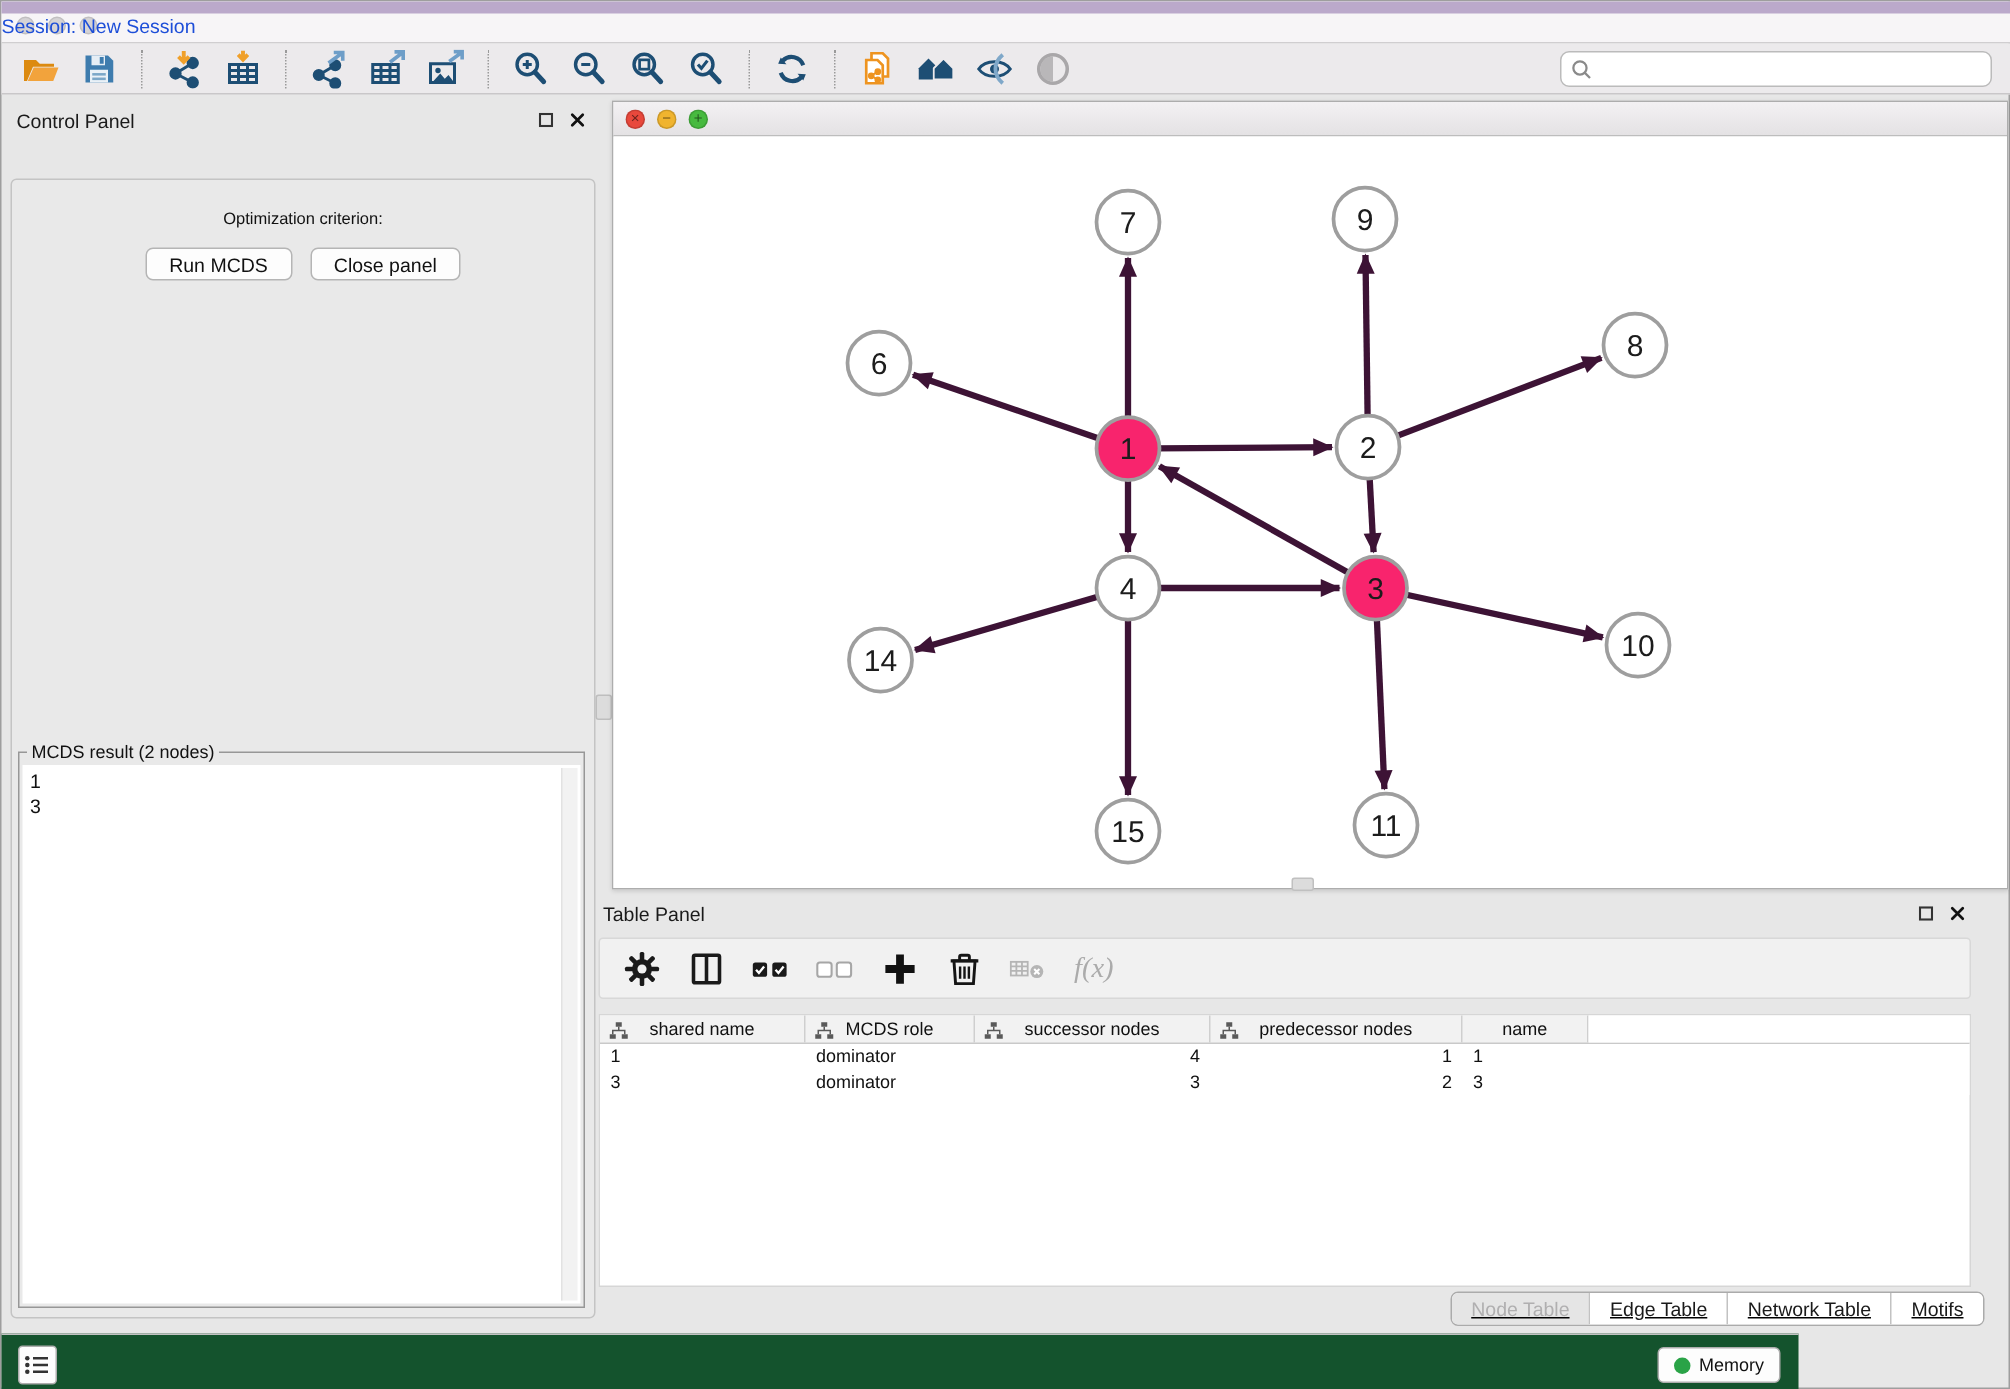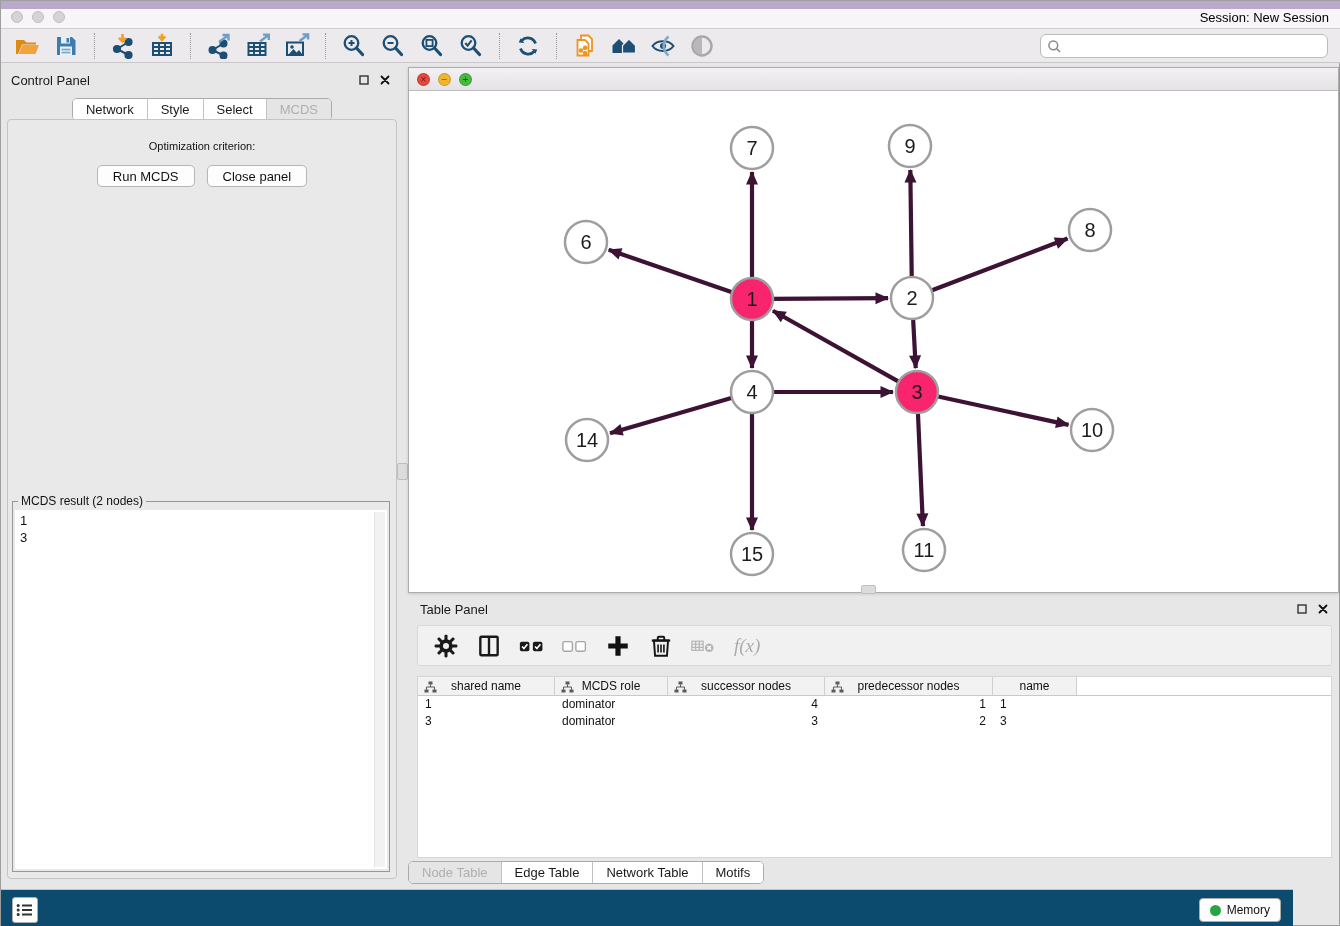--- a/index.html
+++ b/index.html
@@ -5,21 +5,21 @@
   * { margin:0; padding:0; box-sizing:border-box; }
   html,body { width:1340px; height:926px; }
   body { font-family:"Liberation Sans", sans-serif; background:#E7E7E7; position:relative; overflow:hidden; }
   .app { position:absolute; inset:0; width:1340px; height:926px; background:#E7E7E7; border:1px solid #9E9E9E; }
 
   
   .titlebar { position:absolute; left:0; top:0; width:1340px; height:28px; background:#F7F5F7; border-bottom:1px solid #D0CED0; }
   .lavender { position:absolute; left:0; top:0; width:100%; height:8px; background:#BBA9CB; }
   .traffic-main { position:absolute; left:10px; top:10px; display:flex; gap:9px; }
   .traffic-main .circ { width:12px; height:12px; border-radius:50%; background:#D5D3D5; border:1px solid #C1BFC1; }
-  .main-title { position:absolute; left:0; right:12px; top:9px; text-align:right; font-size:13px; color:#000000; }
+  .main-title { position:absolute; left:0; right:0; top:9px; text-align:left; font-size:13px; color:#1d4ed8; }
 
   
   .toolbar { position:absolute; left:0; top:28px; width:1340px; height:34px; background:#ECEAEC; border-bottom:1px solid #C9C7C9; display:flex; align-items:center; padding-left:10px; gap:7px; }
   .tbtn { width:32px; height:30px; display:flex; align-items:center; justify-content:center; background:transparent; border:none; }
   .tbtn svg { width:26px; height:26px; }
   .tsep { width:1px; height:26px; border-left:1px dotted #9A9A9A; margin:0 5px; }
   .searchbox { position:absolute; right:13px; top:5px; width:288px; height:24px; background:#fff; border:1px solid #BBB; border-radius:6px; display:flex; align-items:center; padding-left:6px; }
   .searchbox input { border:none; outline:none; flex:1; height:18px; font-size:12px; background:transparent; font-family:"Liberation Sans",sans-serif; }
 
   
@@ -55,39 +55,39 @@
   .nw-titlebar { position:relative; height:23px; background:linear-gradient(#F3F1F3,#E4E2E4); border-bottom:1px solid #BDBDBD; }
   .nw-title { position:absolute; left:0; right:0; top:4px; text-align:center; font-size:13px; color:#1A1A1A; }
   .nw-traffic { position:absolute; left:8px; top:5px; display:flex; gap:8px; }
   .nw-traffic .tl { width:13px; height:13px; border-radius:50%; font-size:10px; line-height:12px; text-align:center; color:rgba(0,0,0,.55); border:1px solid rgba(0,0,0,.15); padding:0; }
   .tl-close { background:#E8483C; }
   .tl-min { background:#F0B42F; }
   .tl-zoom { background:#47BA3F; }
   .nw-canvas { position:relative; width:929px; height:501px; background:#fff; }
 
   
-  .table-panel { position:absolute; left:407px; top:595px; width:933px; height:293px; }
+  .table-panel { position:absolute; left:389px; top:595px; width:933px; height:293px; }
   .tp-title { position:absolute; left:12px; top:6px; font-size:13px; color:#1A1A1A; }
   .tp-winbtns { right:12px; top:7px; }
   .tp-toolbar { position:absolute; left:9px; right:9px; top:29px; height:41px; background:#F1F1F1; border:1px solid #D8D8D8; border-radius:3px; display:flex; align-items:center; gap:17px; padding-left:15px; }
   .tp-toolbar .tbtn { width:auto; }
   .fx-label { font-family:"Liberation Serif", serif; font-style:italic; font-size:19px; color:#ABABAB; }
   .tp-grid { position:absolute; left:9px; right:9px; top:80px; bottom:31px; background:#fff; border:1px solid #D6D6D6; }
   .thead { display:flex; height:19px; background:#F2F2F2; border-bottom:1px solid #C9C9C9; }
   .hcell { position:relative; height:100%; border-right:1px solid #CFCFCF; font-size:12px; color:#111; display:flex; align-items:center; justify-content:center; }
   .hcell .treeic { position:absolute; left:6px; top:4px; width:13px; height:12px; }
   .col0{width:137px}.col1{width:113px}.col2{width:157px}.col3{width:168px}.col4{width:84px}
   .hfill { flex:1; background:#fff; border-right:none; }
   .trow { display:flex; height:17px; background:#fff; }
   .tcell { font-size:12px; color:#111; padding:1px 7px 0; overflow:hidden; }
   .tfill { flex:1; }
-  .tp-tabs { position:absolute; left:0; right:0; bottom:5px; display:flex; justify-content:flex-start; }
-
-  
-  .statusbar { position:absolute; left:0; top:888px; width:1292px; height:38px; background:#0c4a6e; border-top:1px solid #C2C2C2; }
+  .tp-tabs { position:absolute; left:0; right:0; bottom:5px; display:flex; justify-content:flex-end;text-decoration:underline; }
+
+  
+  .statusbar { position:absolute; left:0; top:888px; width:1198px; height:38px; background:#14532d; border-top:1px solid #C2C2C2; }
   .listbtn { position:absolute; left:11px; top:7px; width:26px; height:26px; background:#FDFDFD; border:1px solid #ADADAD; border-radius:3px; display:flex; align-items:center; justify-content:center; }
   .membtn { position:absolute; right:12px; top:8px; height:24px; padding:0 10px; background:#FDFDFD; border:1px solid #ADADAD; border-radius:4px; display:flex; align-items:center; gap:6px; font-size:12px; color:#111; font-family:"Liberation Sans",sans-serif; }
   .memdot { width:11px; height:11px; border-radius:50%; }
 </style>
 </head>
 <body>
 
 <div class="app">
 
   <div class="titlebar">
@@ -274,28 +274,20 @@
       <button class="winbtn">
         <svg width="10" height="10" viewBox="0 0 10 10">
             <rect x="1" y="1" width="8" height="8" fill="none" stroke="#333" stroke-width="1.4"></rect>
           </svg>
       </button>
       <button class="winbtn">
         <svg width="10" height="10" viewBox="0 0 10 10">
             <path d="M1.5 1.5 L8.5 8.5 M8.5 1.5 L1.5 8.5" stroke="#111" stroke-width="1.8" stroke-linecap="round"></path>
           </svg>
       </button>
-    </div>
-    <div class="cp-tabs">
-      <div class="seg">
-        <button class="segitem">Network</button>
-        <button class="segitem">Style</button>
-        <button class="segitem">Select</button>
-        <button class="segitem selgrey">MCDS</button>
-      </div>
     </div>
     <div class="cp-content">
       <div class="opt-label">Optimization criterion:</div>
       <div class="btnrow">
         <button class="pbtn">Run MCDS</button>
         <button class="pbtn">Close panel</button>
       </div>
       <fieldset class="result-fieldset">
         <legend>MCDS result (2 nodes)</legend>
         <div class="result-inner">

